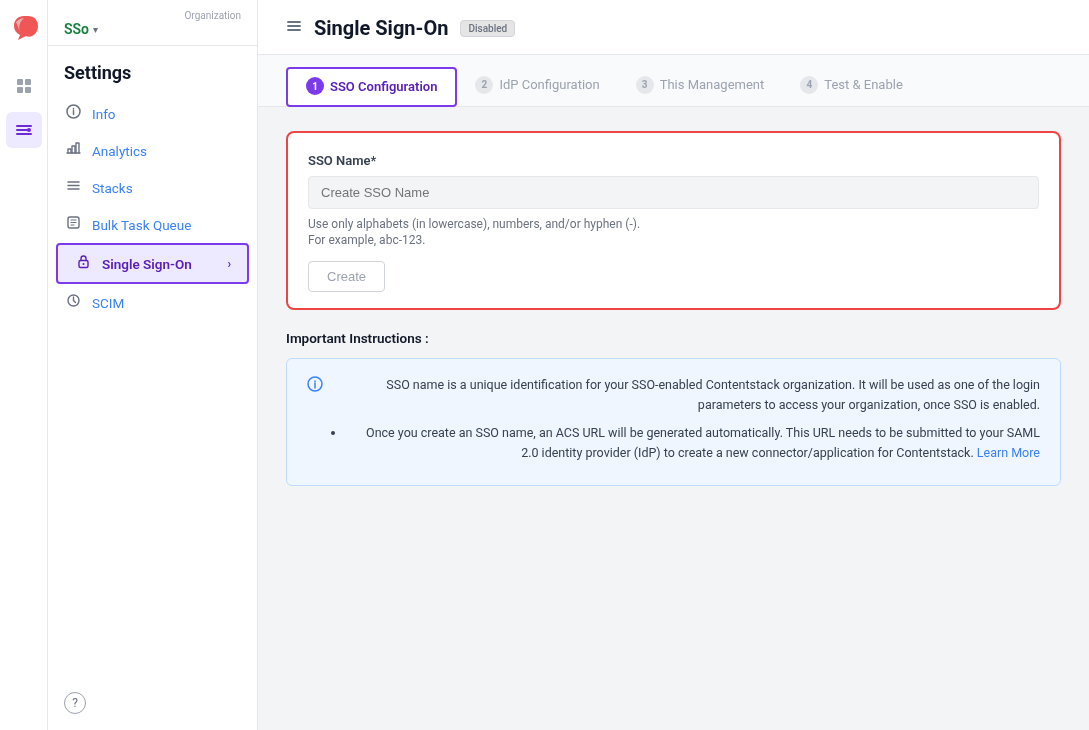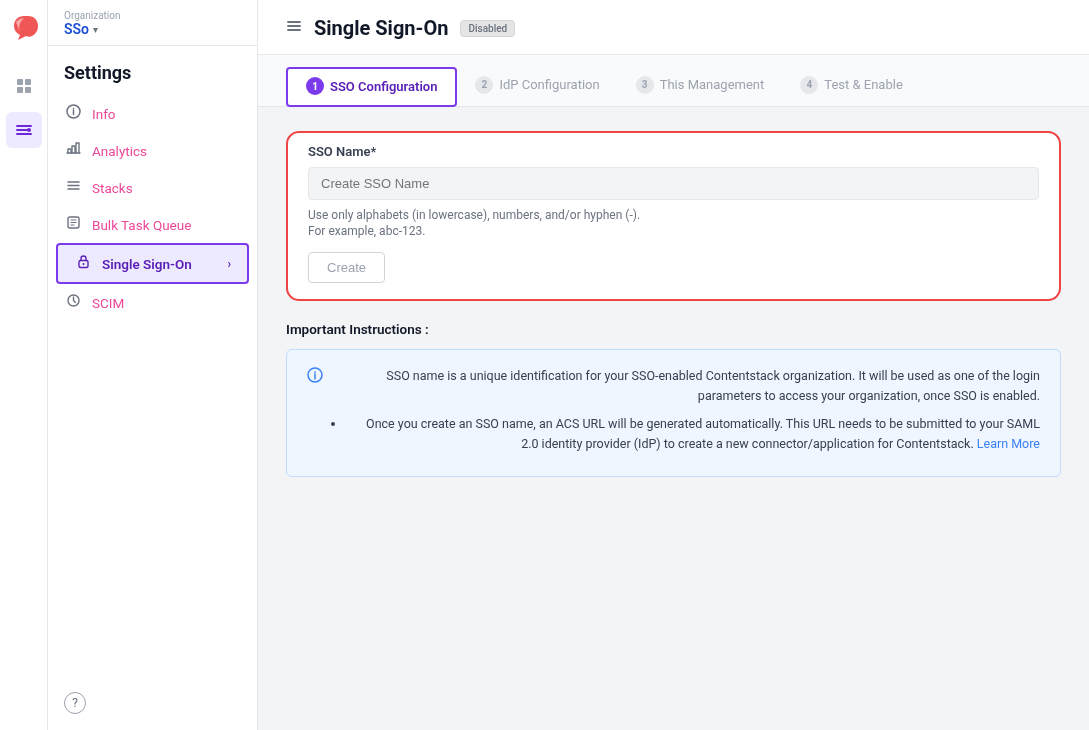--- a/index.html
+++ b/index.html
@@ -43,54 +43,55 @@
       width: 210px;
       background: #fff;
       border-right: 1px solid #e5e7eb;
       display: flex;
       flex-direction: column;
       padding: 0;
     }
     .org-header {
       padding: 10px 16px 8px;
       border-bottom: 1px solid #e5e7eb;
+      text-align: right;
     }
     .org-label {
       font-size: 10px;
       color: #9ca3af;
       text-transform: none;
     }
     .org-name-row {
       display: flex;
       align-items: center;
       gap: 4px;
       cursor: pointer;
     }
     .org-name {
       font-size: 14px;
       font-weight: 600;
-      color: #1d4ed8;
+      color: #15803d;
     }
     .org-chevron {
       font-size: 10px;
       color: #6b7280;
     }
     .sidebar-title {
       font-size: 18px;
       font-weight: 700;
       color: #111827;
       padding: 16px 16px 12px;
     }
     .nav-item {
       display: flex;
       align-items: center;
       gap: 10px;
       padding: 9px 16px;
       cursor: pointer;
-      color: #ec4899;
+      color: #3b82f6;
       font-size: 13.5px;
       border-radius: 0;
       position: relative;
     }
     .nav-item.active {
       background: #ede9fe;
       color: #5b21b6;
       font-weight: 600;
       border: 2px solid #7c3aed;
       border-radius: 4px;
@@ -204,22 +205,22 @@
       flex: 1;
       padding: 24px 28px;
       overflow-y: auto;
       background: #f3f4f6;
     }
 
     
     .sso-config-box {
       background: #fff;
       border: 2px solid #ef4444;
-      border-radius: 13px;
-      padding: 11px 20px 16px;
+      border-radius: 8px;
+      padding: 20px 20px 16px;
       margin-bottom: 20px;
     }
     .field-label {
       font-size: 13px;
       font-weight: 600;
       color: #374151;
       margin-bottom: 8px;
     }
     .sso-input {
       width: 100%;

